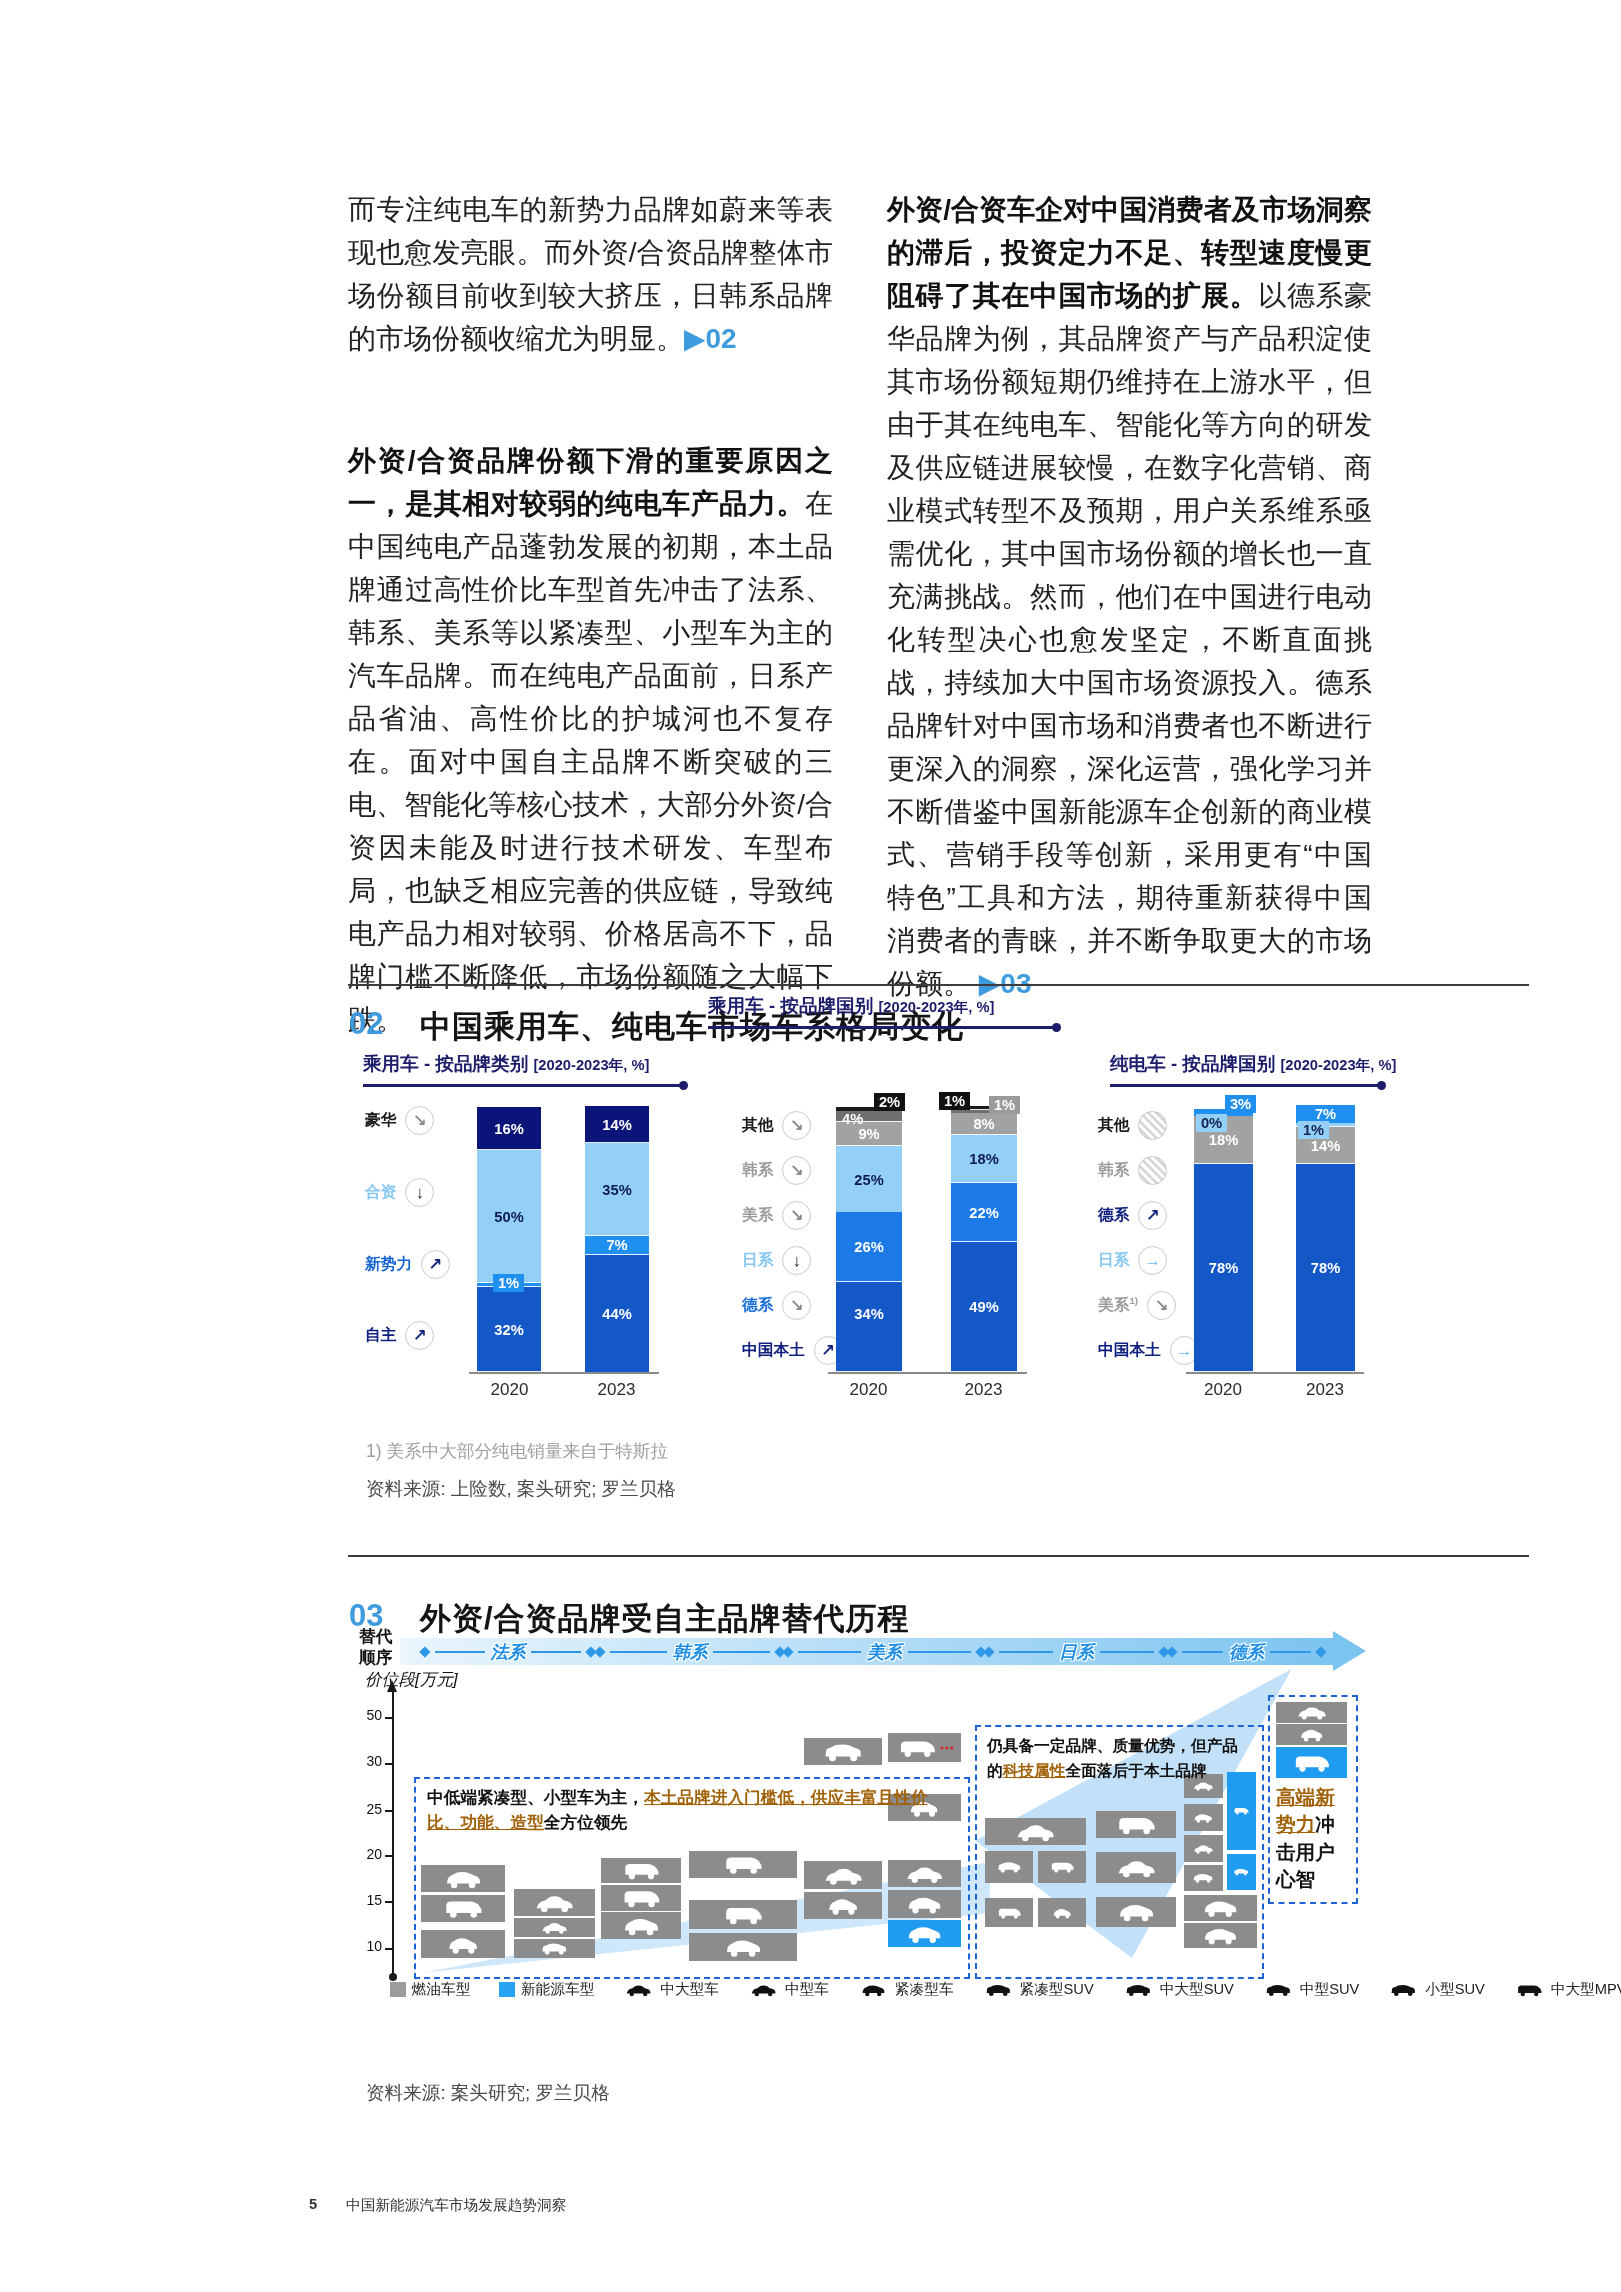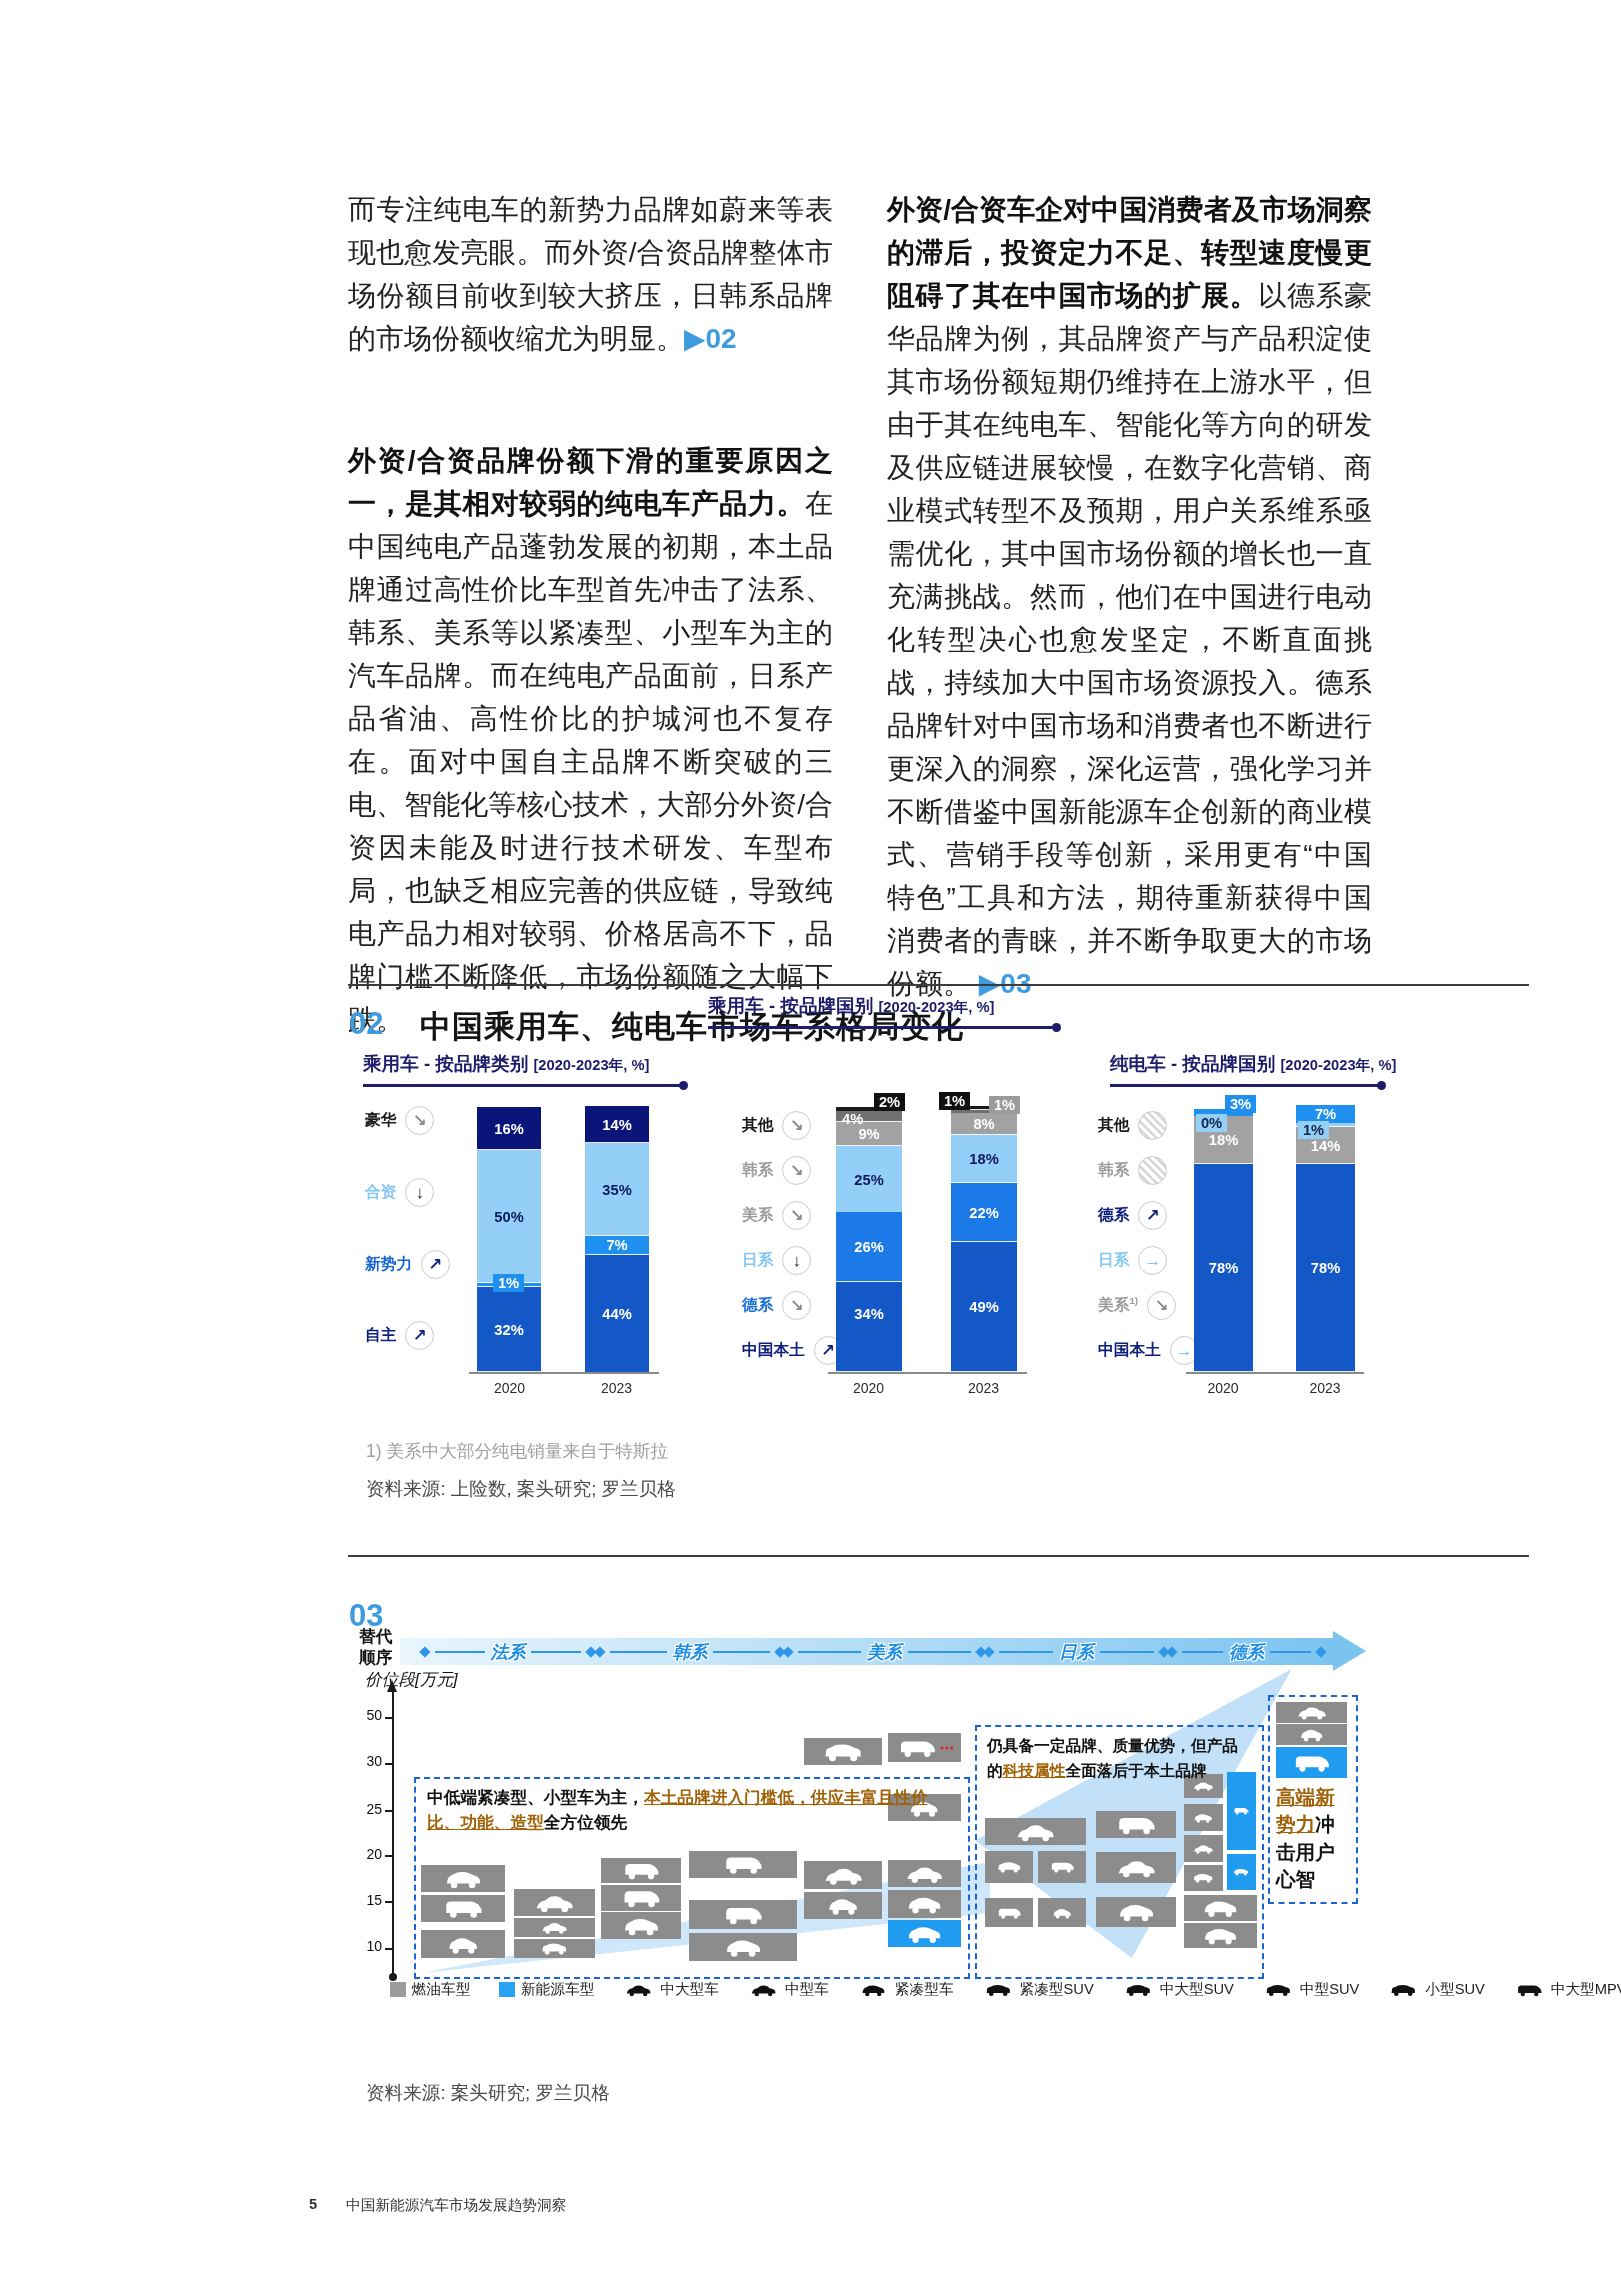--- a/index.html
+++ b/index.html
@@ -17,21 +17,21 @@
   .udot{position:absolute;right:-2px;top:-2.9px;width:8.8px;height:8.8px;border-radius:50%;background:#1d1d6b;}
   .lrow{position:absolute;display:flex;align-items:center;gap:8.8px;height:29px;}
   .lrow .lab{font-size:15.7px;font-weight:bold;white-space:nowrap;}
   .lcirc{width:29px;height:29px;border-radius:50%;background:#fff;border:1.5px solid #c9c9c9;
          display:flex;align-items:center;justify-content:center;font-size:16.7px;font-weight:bold;box-sizing:border-box;}
   .lcirc.hatch{background:repeating-linear-gradient(45deg,#d9d9d9 0 2.9px,#ffffff 2.9px 5.9px);}
   .seg{position:absolute;box-shadow:inset 0 -1px 0 rgba(255,255,255,.9);}
   .seglab{position:absolute;font-size:14.7px;font-weight:bold;display:flex;align-items:center;justify-content:center;}
   .badge{position:absolute;font-size:14.7px;font-weight:bold;padding:1px 4.9px;white-space:nowrap;z-index:5;}
   .axis{position:absolute;height:2px;background:#8a8a8a;}
-  .catlab{position:absolute;font-size:14px;color:#2b2b2b;text-align:center;}
+  .catlab{position:absolute;font-size:17px;color:#2b2b2b;text-align:center;}
   .fnote{position:absolute;font-size:17.6px;color:#9f9f9f;}
   .source{position:absolute;font-size:18.6px;color:#4a4a4a;}
   .band{position:absolute;left:400px;top:1638px;width:933px;height:27.4px;
         background:linear-gradient(to right,#eaf5fd,#9ed3f4 70%,#7cc4f0);}
   .bandarrow{position:absolute;left:1333px;top:1631px;width:0;height:0;
         border-left:33px solid #7cc4f0;border-top:20.6px solid transparent;border-bottom:20.6px solid transparent;}
   .bseg{position:absolute;top:0;height:27.4px;display:flex;align-items:center;}
   .bdia{width:7.8px;height:7.8px;background:#2f97e8;transform:rotate(45deg);flex:0 0 auto;}
   .bline{height:2px;background:#2f97e8;flex:1 1 auto;margin:0 5.9px;}
   .blab{font-size:17.6px;font-style:italic;font-weight:bold;color:#1e8ee4;flex:0 0 auto;
@@ -215,20 +215,21 @@
       <div class="seglab" style="left: 1296px; top: 1164px; width: 59px; height: 208px; color: rgb(255, 255, 255);">78%</div>
       <div class="catlab" style="left: 1286px; top: 1380px; width: 78px;">2023</div>
       <div class="axis" style="left: 1186px; top: 1372px; width: 178px;"></div>
     </div>
 
   <div class="fnote" style="left:366px;top:1439px;">1) 美系中大部分纯电销量来自于特斯拉</div>
   <div class="source" style="left:366px;top:1476px;">资料来源: 上险数, 案头研究; 罗兰贝格</div>
 
   <div class="hrule" style="left:348px;top:1555px;width:1181px;"></div>
   <div class="secnum" style="left:349px;top:1598px;">03</div>
+  <div class="sectitle" style="left:420px;top:1598px;">外资/合资品牌受自主品牌替代历程</div>
 
   <svg style="position:absolute;left:348px;top:1617px;z-index:1;" width="1220" height="392" viewBox="0 0 1245 400">
     <polygon points="77,363 655,302 655,250" fill="#cfe7fa"></polygon>
     <polygon points="963,53 640,228 800,348" fill="#c2e1f8"></polygon>
   </svg>
 
   <div class="seqlab">替代顺序</div>
   <div class="band"></div>
   <div id="bandsegs">
       <div class="bseg" style="left: 421px; top: 1638px; width: 174px;">

